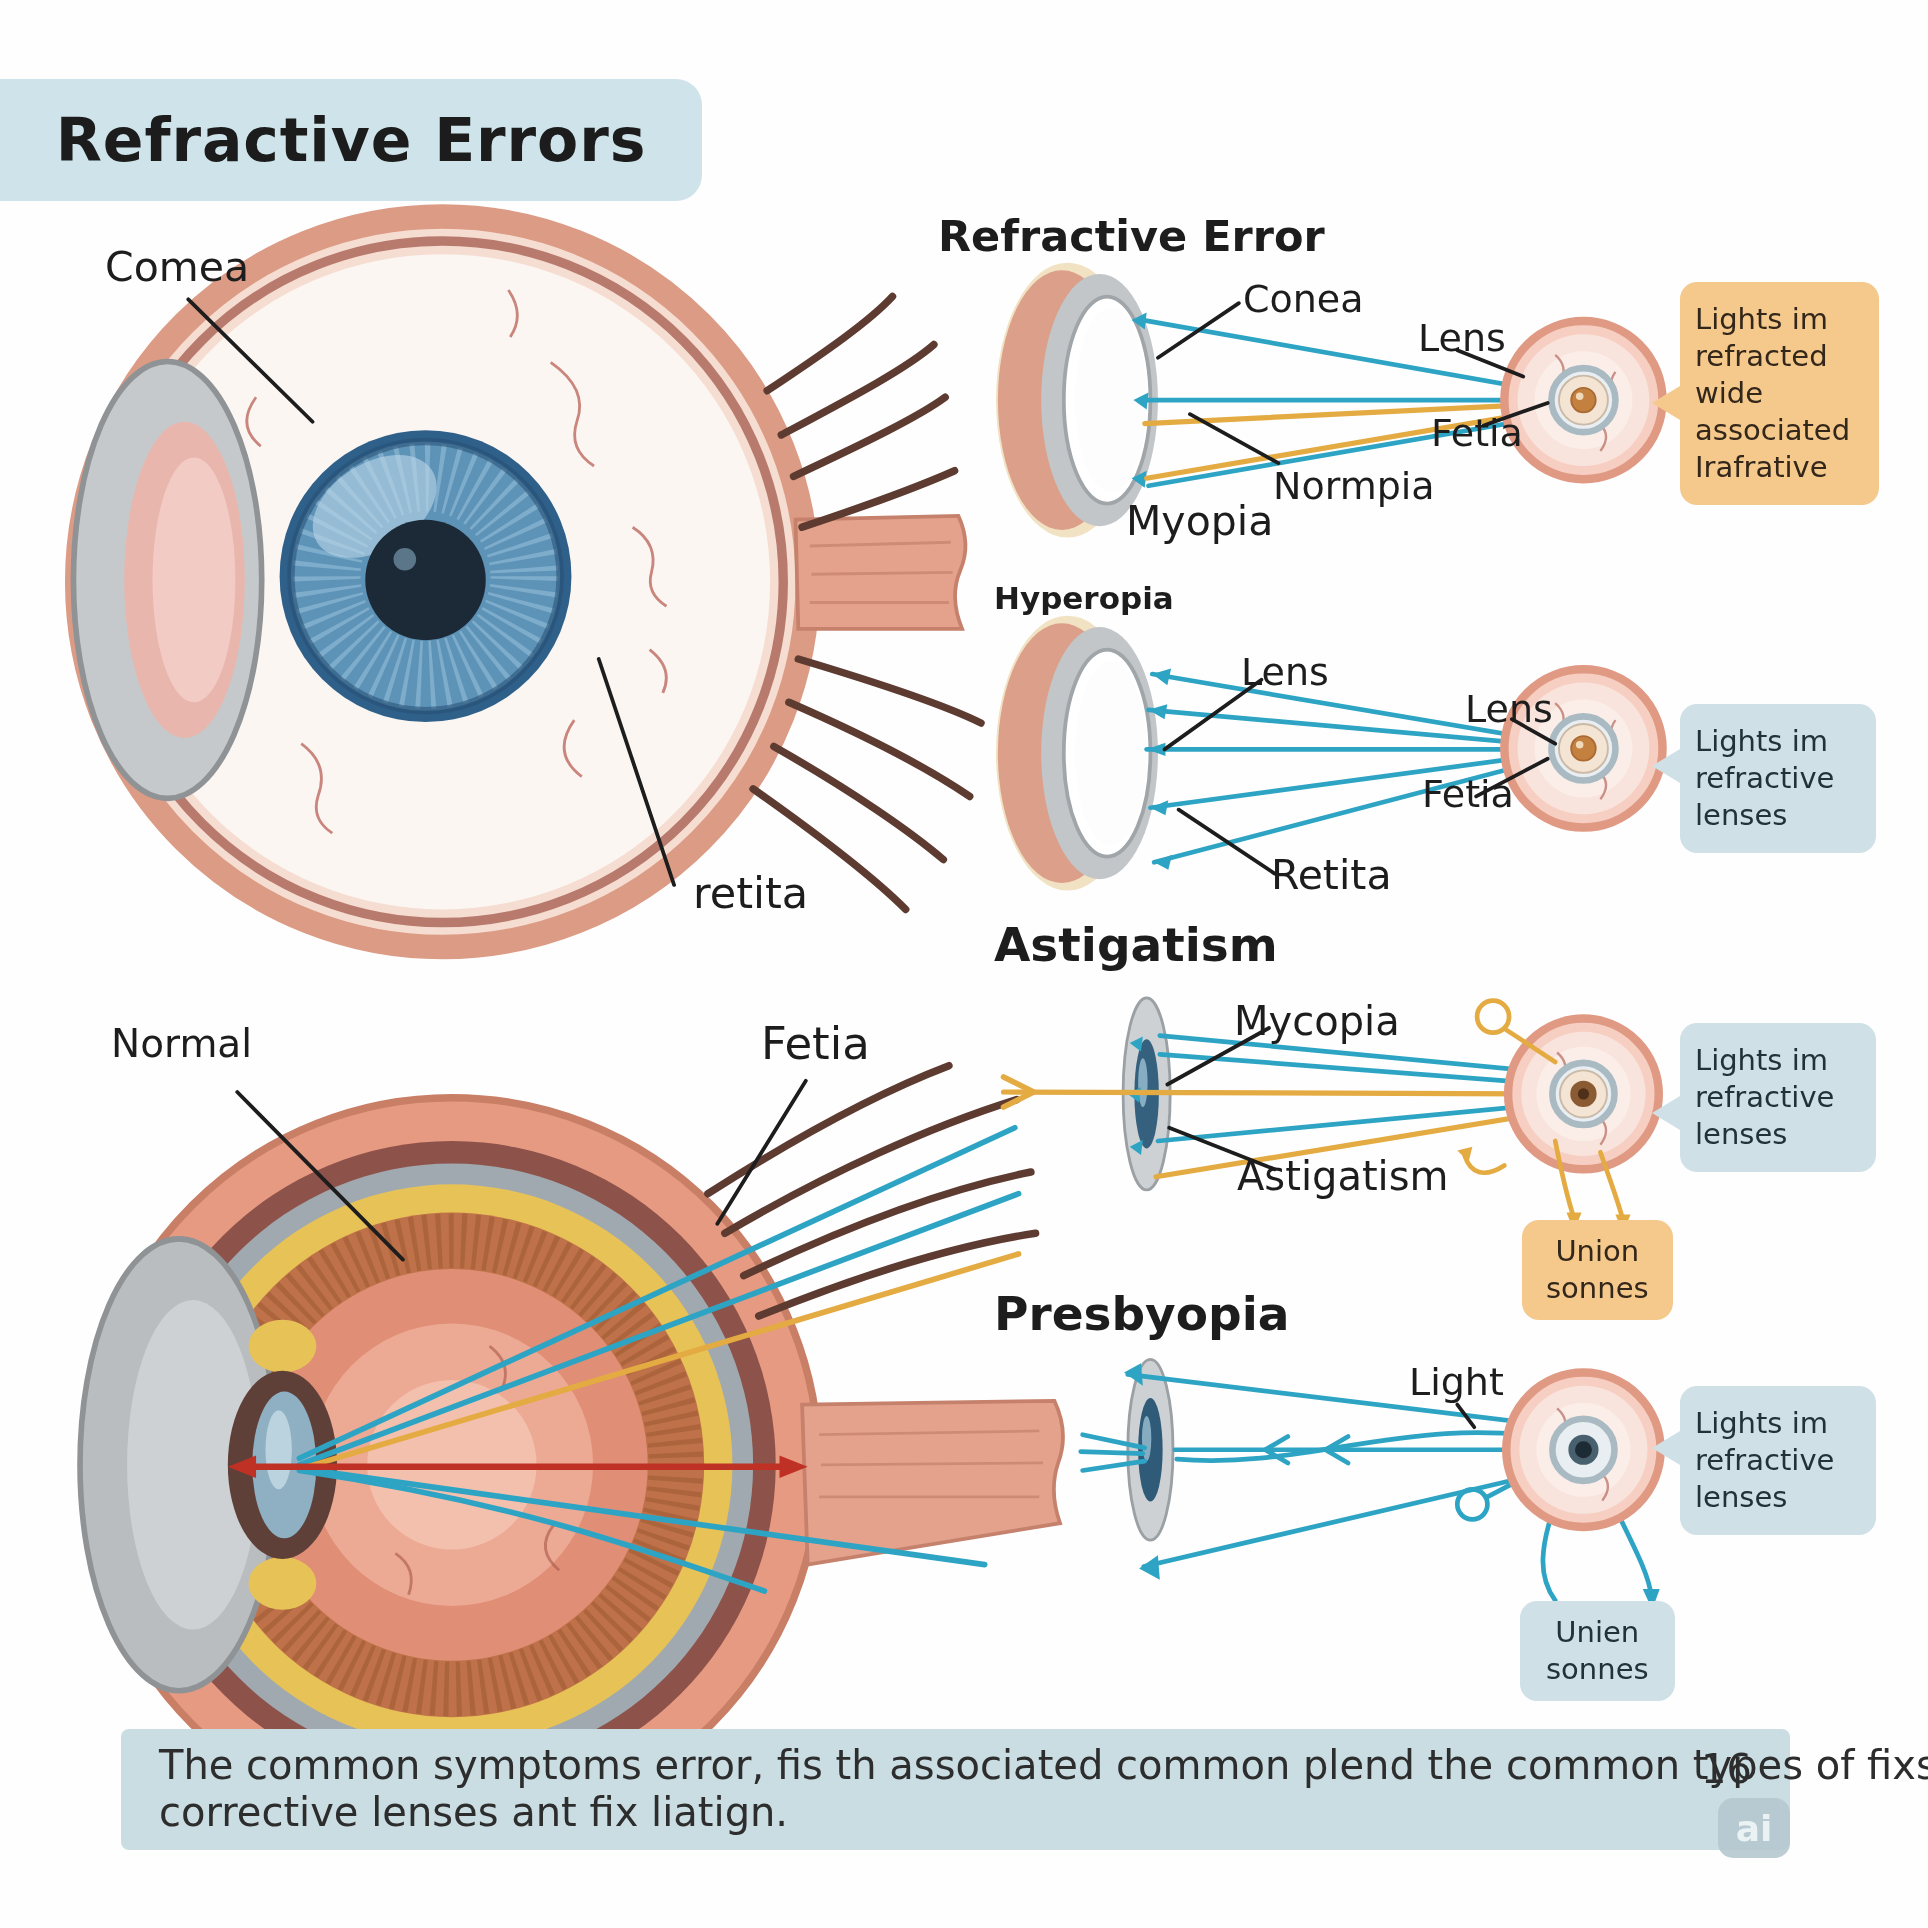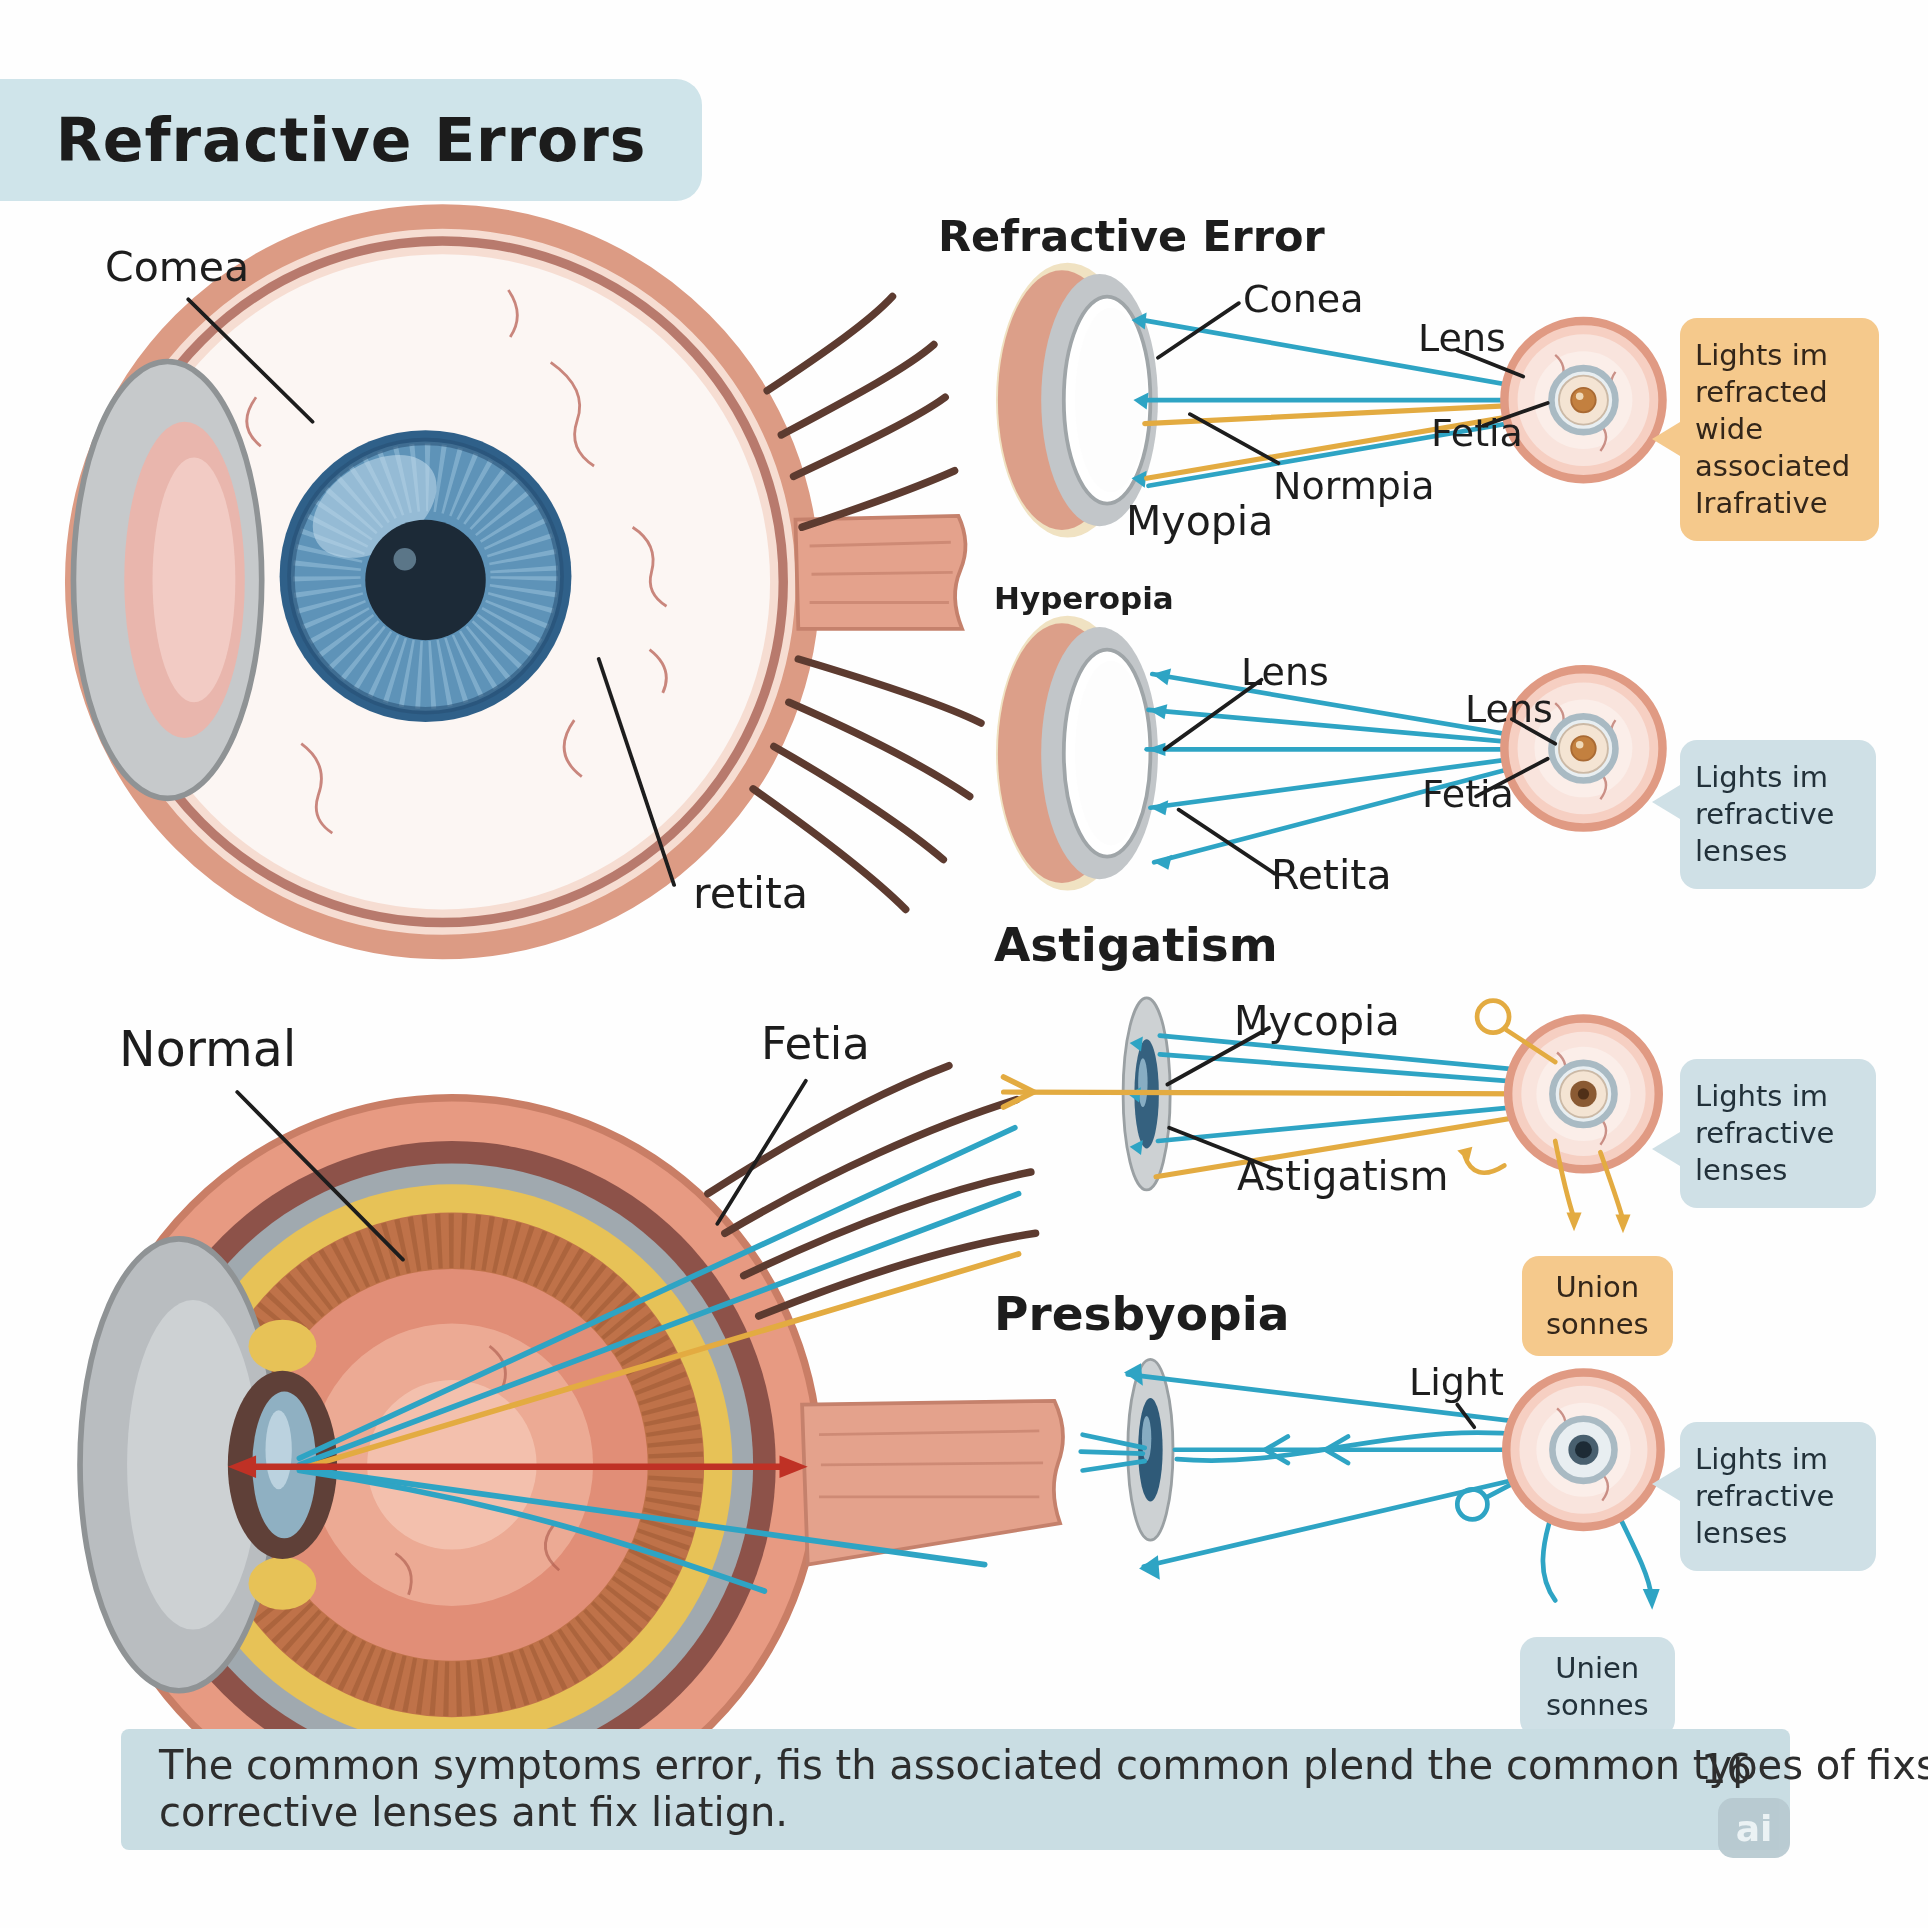--- a/index.html
+++ b/index.html
@@ -4,21 +4,21 @@
 <style>
   html,body{margin:0;padding:0;background:#ffffff;}
   .canvas{position:relative;width:1928px;height:1928px;background:#fefefe;overflow:hidden;
           font-family:"DejaVu Sans","Liberation Sans",sans-serif;color:#1d1d1d;}
   .art{position:absolute;left:0;top:0;}
   .title-box{position:absolute;left:0;top:79px;width:702px;height:122px;background:#cfe4ea;
              border-radius:0 26px 26px 0;display:flex;align-items:center;justify-content:center;}
   .title-box span{font-size:60px;font-weight:bold;letter-spacing:0.9px;color:#1c1c1c;}
   .lbl{position:absolute;white-space:nowrap;color:#1d1d1d;}
   .h1{font-weight:bold;}
-  .callout{position:absolute;border-radius:17px;padding:19px 15px;text-align:left;margin-top:36px;}
+  .callout{position:absolute;border-radius:17px;padding:19px 15px;text-align:left;}
   .callout .ln{font-size:29px;line-height:37px;color:#33261a;}
   .callout.blue{background:#cfe0e6;}
   .callout.blue .ln{color:#22313a;}
   .callout.orange{background:#f5c98c;}
   .callout.center{text-align:center;}
   .ptr{position:absolute;width:0;height:0;border-style:solid;}
   .banner{position:absolute;left:121px;top:1729px;width:1669px;height:121px;background:#c9dde3;
           border-radius:8px;}
   .banner .bline{position:absolute;left:38px;font-size:40px;color:#2d2d2d;white-space:nowrap;}
   .page-num{position:absolute;left:1701px;top:1746px;font-size:40px;color:#2d2d2d;}
@@ -294,21 +294,21 @@
       <path d="M1548,1492 L1566,1516"></path>
     </g>
   </svg>
 
   <div class="title-box">
     <span>Refractive Errors</span>
   </div>
 
   <div class="lbl" style="left:105px;top:243px;font-size:41px;">Comea</div>
   <div class="lbl" style="left:693px;top:868px;font-size:43px;">retita</div>
-  <div class="lbl" style="left:119px;top:1021px;font-size:49px;">Normal</div>
+  <div class="lbl" style="left:111px;top:1021px;font-size:39px;">Normal</div>
   <div class="lbl" style="left:761px;top:1017px;font-size:45px;">Fetia</div>
 
   <div class="lbl h1" style="left:938px;top:211px;font-size:43px;">Refractive Error</div>
   <div class="lbl" style="left:1243px;top:277px;font-size:38px;">Conea</div>
   <div class="lbl" style="left:1418px;top:316px;font-size:38px;">Lens</div>
   <div class="lbl" style="left:1431px;top:411px;font-size:38px;">Fetia</div>
   <div class="lbl" style="left:1273px;top:464px;font-size:38px;">Normpia</div>
   <div class="lbl" style="left:1126px;top:497px;font-size:41px;">Myopia</div>
   <div class="callout orange" style="left:1680px;top:282px;width:169px;">
     <div class="ptr" style="left:-28px;top:104px;border-width:17px 28px 17px 0;border-color:transparent #f5c98c transparent transparent;"></div>

